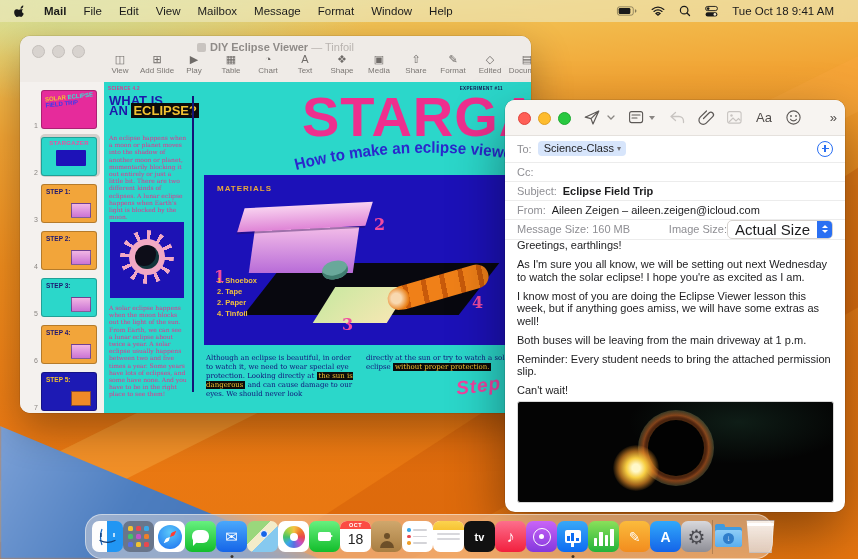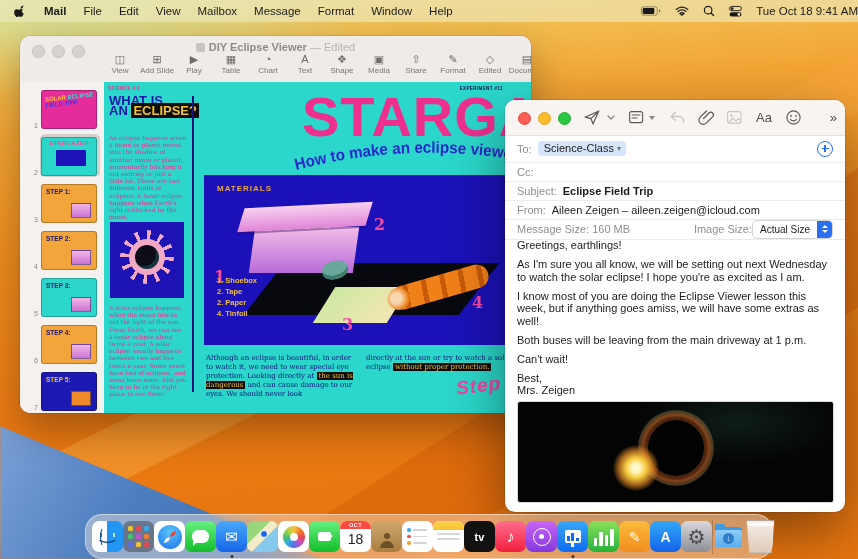--- a/index.html
+++ b/index.html
@@ -16,21 +16,21 @@
     clip-path:polygon(0 86%,100% 10%,100% 20%,0 97%);}
   .w-blue{position:absolute;left:0;top:408px;width:320px;height:151px;
     background:linear-gradient(120deg,#7fa3d8 0%,#4d7ec0 45%,#3f6fb2 100%);
     clip-path:polygon(0 12%,100% 100%,0 100%);filter:blur(1px);}
 
   
   .menubar{position:absolute;left:0;top:0;width:858px;height:22px;z-index:60;
     background:rgba(238,233,190,.62);backdrop-filter:blur(18px);
     display:flex;align-items:center;font-size:11.5px;color:#1b1b1b;}
   .menubar .left{display:flex;align-items:center;gap:17px;padding-left:14px;}
-  .menubar .right{margin-left:auto;display:flex;align-items:center;gap:14px;padding-right:0;}
+  .menubar .right{margin-left:auto;display:flex;align-items:center;gap:14px;padding-right:24px;}
   .mb-app{font-weight:bold;}
   .mb-item{cursor:default;}
   .mb-ic svg{display:block;}
 
   
   .window{position:absolute;border-radius:10px;overflow:hidden;}
   .lights{display:flex;gap:7px;}
   .light{width:11px;height:11px;border-radius:50%;}
   .l-red{background:#ff5f57;border:.5px solid #e0443d;}
   .l-yel{background:#febc2e;border:.5px solid #dfa023;}
@@ -132,21 +132,21 @@
   .token{background:#d7e5fb;border-radius:4px;padding:1.5px 5px 2px 6px;font-size:11px;color:#1b1b1d;display:flex;align-items:center;}
   .token .tchev{font-size:8px;color:#6e6e73;margin-left:3px;}
   .plus-circle{margin-left:auto;width:14px;height:14px;border:1.3px solid #2a6ff2;border-radius:50%;position:relative;}
   .plus-circle:before,.plus-circle:after{content:"";position:absolute;background:#2a6ff2;}
   .plus-circle:before{left:3.5px;top:6px;width:7px;height:1.4px;}
   .plus-circle:after{left:6.3px;top:3.2px;width:1.4px;height:7px;}
   .sub-val{font-weight:bold;color:#1d1d1f;}
   .size-txt{color:#8e8e93;}
   .img-size{margin-left:auto;display:flex;align-items:center;color:#8e8e93;}
   .popup{display:flex;align-items:center;border:1px solid #d6d2ce;border-radius:5px;background:#fff;height:17px;padding-left:7px;overflow:hidden;}
-  .popup .pv{font-size:10px;color:#1d1d1f;margin-right:7px;}
+  .popup .pv{font-size:15px;color:#1d1d1f;margin-right:7px;}
   .stepper{width:15px;height:17px;background:#2a6ff2;display:flex;flex-direction:column;align-items:center;justify-content:center;gap:2px;}
   .st-up{width:0;height:0;border-left:3px solid transparent;border-right:3px solid transparent;border-bottom:3.5px solid #fff;}
   .st-dn{width:0;height:0;border-left:3px solid transparent;border-right:3px solid transparent;border-top:3.5px solid #fff;}
 
   .mail-body{position:absolute;left:12px;right:12px;top:139px;font-size:11px;line-height:12.5px;color:#1c1c1e;}
   .mail-body p{margin:0 0 6.5px 0;}
   .mail-body p.sig{margin:0;}
 
   .attach{position:absolute;left:12px;top:301px;width:315px;height:100px;border-radius:3px;border:1px solid #d8d8d8;
     background:#040404;overflow:hidden;}
@@ -285,21 +285,21 @@
   </div>
 
   <div class="window kn">
     <div class="kn-header">
       <div class="lights kn-lights">
         <span class="light l-off"></span>
         <span class="light l-off"></span>
         <span class="light l-off"></span>
       </div>
       <div class="kn-titlerow">
-        <span class="kn-proxy"></span><span>DIY Eclipse Viewer</span> <span class="edited">— Edited</span>
+        <span class="kn-proxy"></span><span>DIY Eclipse Viewer</span> <span class="edited">— Tinfoil</span>
       </div>
       <div class="kn-toolbar">
         <span class="kn-tool">
             <span class="g">◫</span>
             <span class="t">View</span>
           </span>
         <span class="kn-tool">
             <span class="g">⊞</span>
             <span class="t">Add Slide</span>
           </span>
@@ -560,20 +560,21 @@
             </span>
         </span>
       </span>
     </div>
 
     <div class="mail-body">
       <p>Greetings, earthlings!</p>
       <p>As I'm sure you all know, we will be setting out next Wednesday to watch the solar eclipse! I hope you're as excited as I am.</p>
       <p>I know most of you are doing the Eclipse Viewer lesson this week, but if anything goes amiss, we will have some extras as well!</p>
       <p>Both buses will be leaving from the main driveway at 1 p.m.</p>
+      <p>Reminder: Every student needs to bring the attached permission slip.</p>
       <p>Can't wait!</p>
       <p class="sig">Best,</p>
       <p class="sig">Mrs. Zeigen</p>
     </div>
 
     <div class="attach">
       <div class="ecl-tint"></div>
       <div class="ecl-halo"></div>
       <div class="ecl-moon"></div>
       <div class="ecl-flare"></div>

